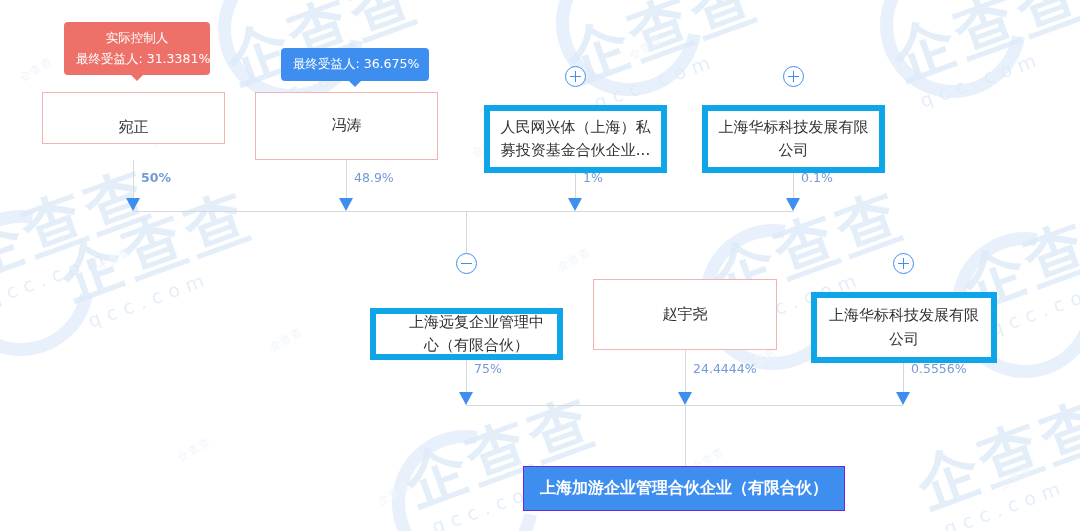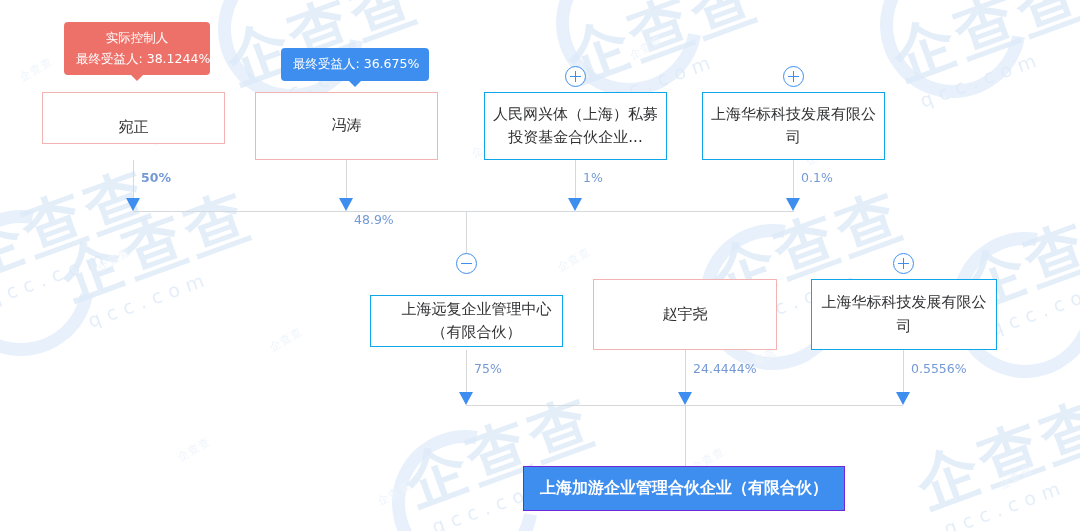--- a/index.html
+++ b/index.html
@@ -99,21 +99,21 @@
     justify-content: center;
     text-align: center;
     z-index: 4;
     font-size: 15px;
     color: #303133;
     line-height: 1.55;
     padding: 4px 8px;
     font-family: "DejaVu Sans", sans-serif;
   }
   .node.person { border: 1px solid #f3b3b3; }
-  .node.company { border: 1px solid #0ea5e9; }
+  .node.company { border: 6px solid #0ea5e9; margin-top: 13px; }
   .node.target {
     background: #3e8ef0;
     border: 1px solid #6d28d9;
     color: #ffffff;
     font-weight: 700;
     font-size: 16px;
   }
 
   
   .toggle {
@@ -233,21 +233,21 @@
     <div class="wm-small" style="left:742px; top:352px;">企查查</div>
     <div class="wm-small" style="left:930px; top:292px;">企查查</div>
     <div class="wm-small" style="left:176px; top:442px;">企查查</div>
     <div class="wm-small" style="left:376px; top:486px;">企查查</div>
     <div class="wm-small" style="left:690px; top:452px;">企查查</div>
     <div class="wm-small" style="left:998px; top:470px;">企查查</div>
   </div>
 
   <div class="tip red" style="left:64px; top:22px; width:146px;">
     <span>实际控制人</span>
-    <span class="tip-line2">最终受益人: 38.1244%</span>
+    <span class="tip-line2">最终受益人: 31.3381%</span>
   </div>
 
   <div class="tip blue" style="left:281px; top:48px; width:148px;">
     <span>最终受益人: 36.675%</span>
   </div>
 
   <div class="conn v" style="left:133px; top:160px; height:48px;"></div>
   <div class="conn v" style="left:346px; top:160px; height:48px;"></div>
   <div class="conn v" style="left:575px; top:160px; height:48px;"></div>
   <div class="conn v" style="left:793px; top:160px; height:48px;"></div>
@@ -255,21 +255,21 @@
   <div class="arrow" style="left:126px; top:198px;"></div>
   <div class="arrow" style="left:339px; top:198px;"></div>
   <div class="arrow" style="left:568px; top:198px;"></div>
   <div class="arrow" style="left:786px; top:198px;"></div>
 
   <div class="conn h" style="left:133px; top:211px; width:661px;"></div>
 
   <div class="conn v" style="left:466px; top:211px; height:52px;"></div>
 
   <div class="pct" style="left:141px; top:170px;font-weight:bold;">50%</div>
-  <div class="pct" style="left:354px; top:170px;margin-top:42px;">48.9%</div>
+  <div class="pct" style="left:354px; top:170px;">48.9%</div>
   <div class="pct" style="left:583px; top:170px;">1%</div>
   <div class="pct" style="left:801px; top:170px;">0.1%</div>
 
   <div class="conn v" style="left:466px; top:350px; height:48px;"></div>
   <div class="conn v" style="left:685px; top:350px; height:48px;"></div>
   <div class="conn v" style="left:903px; top:350px; height:48px;"></div>
 
   <div class="arrow" style="left:459px; top:392px;"></div>
   <div class="arrow" style="left:678px; top:392px;"></div>
   <div class="arrow" style="left:896px; top:392px;"></div>

